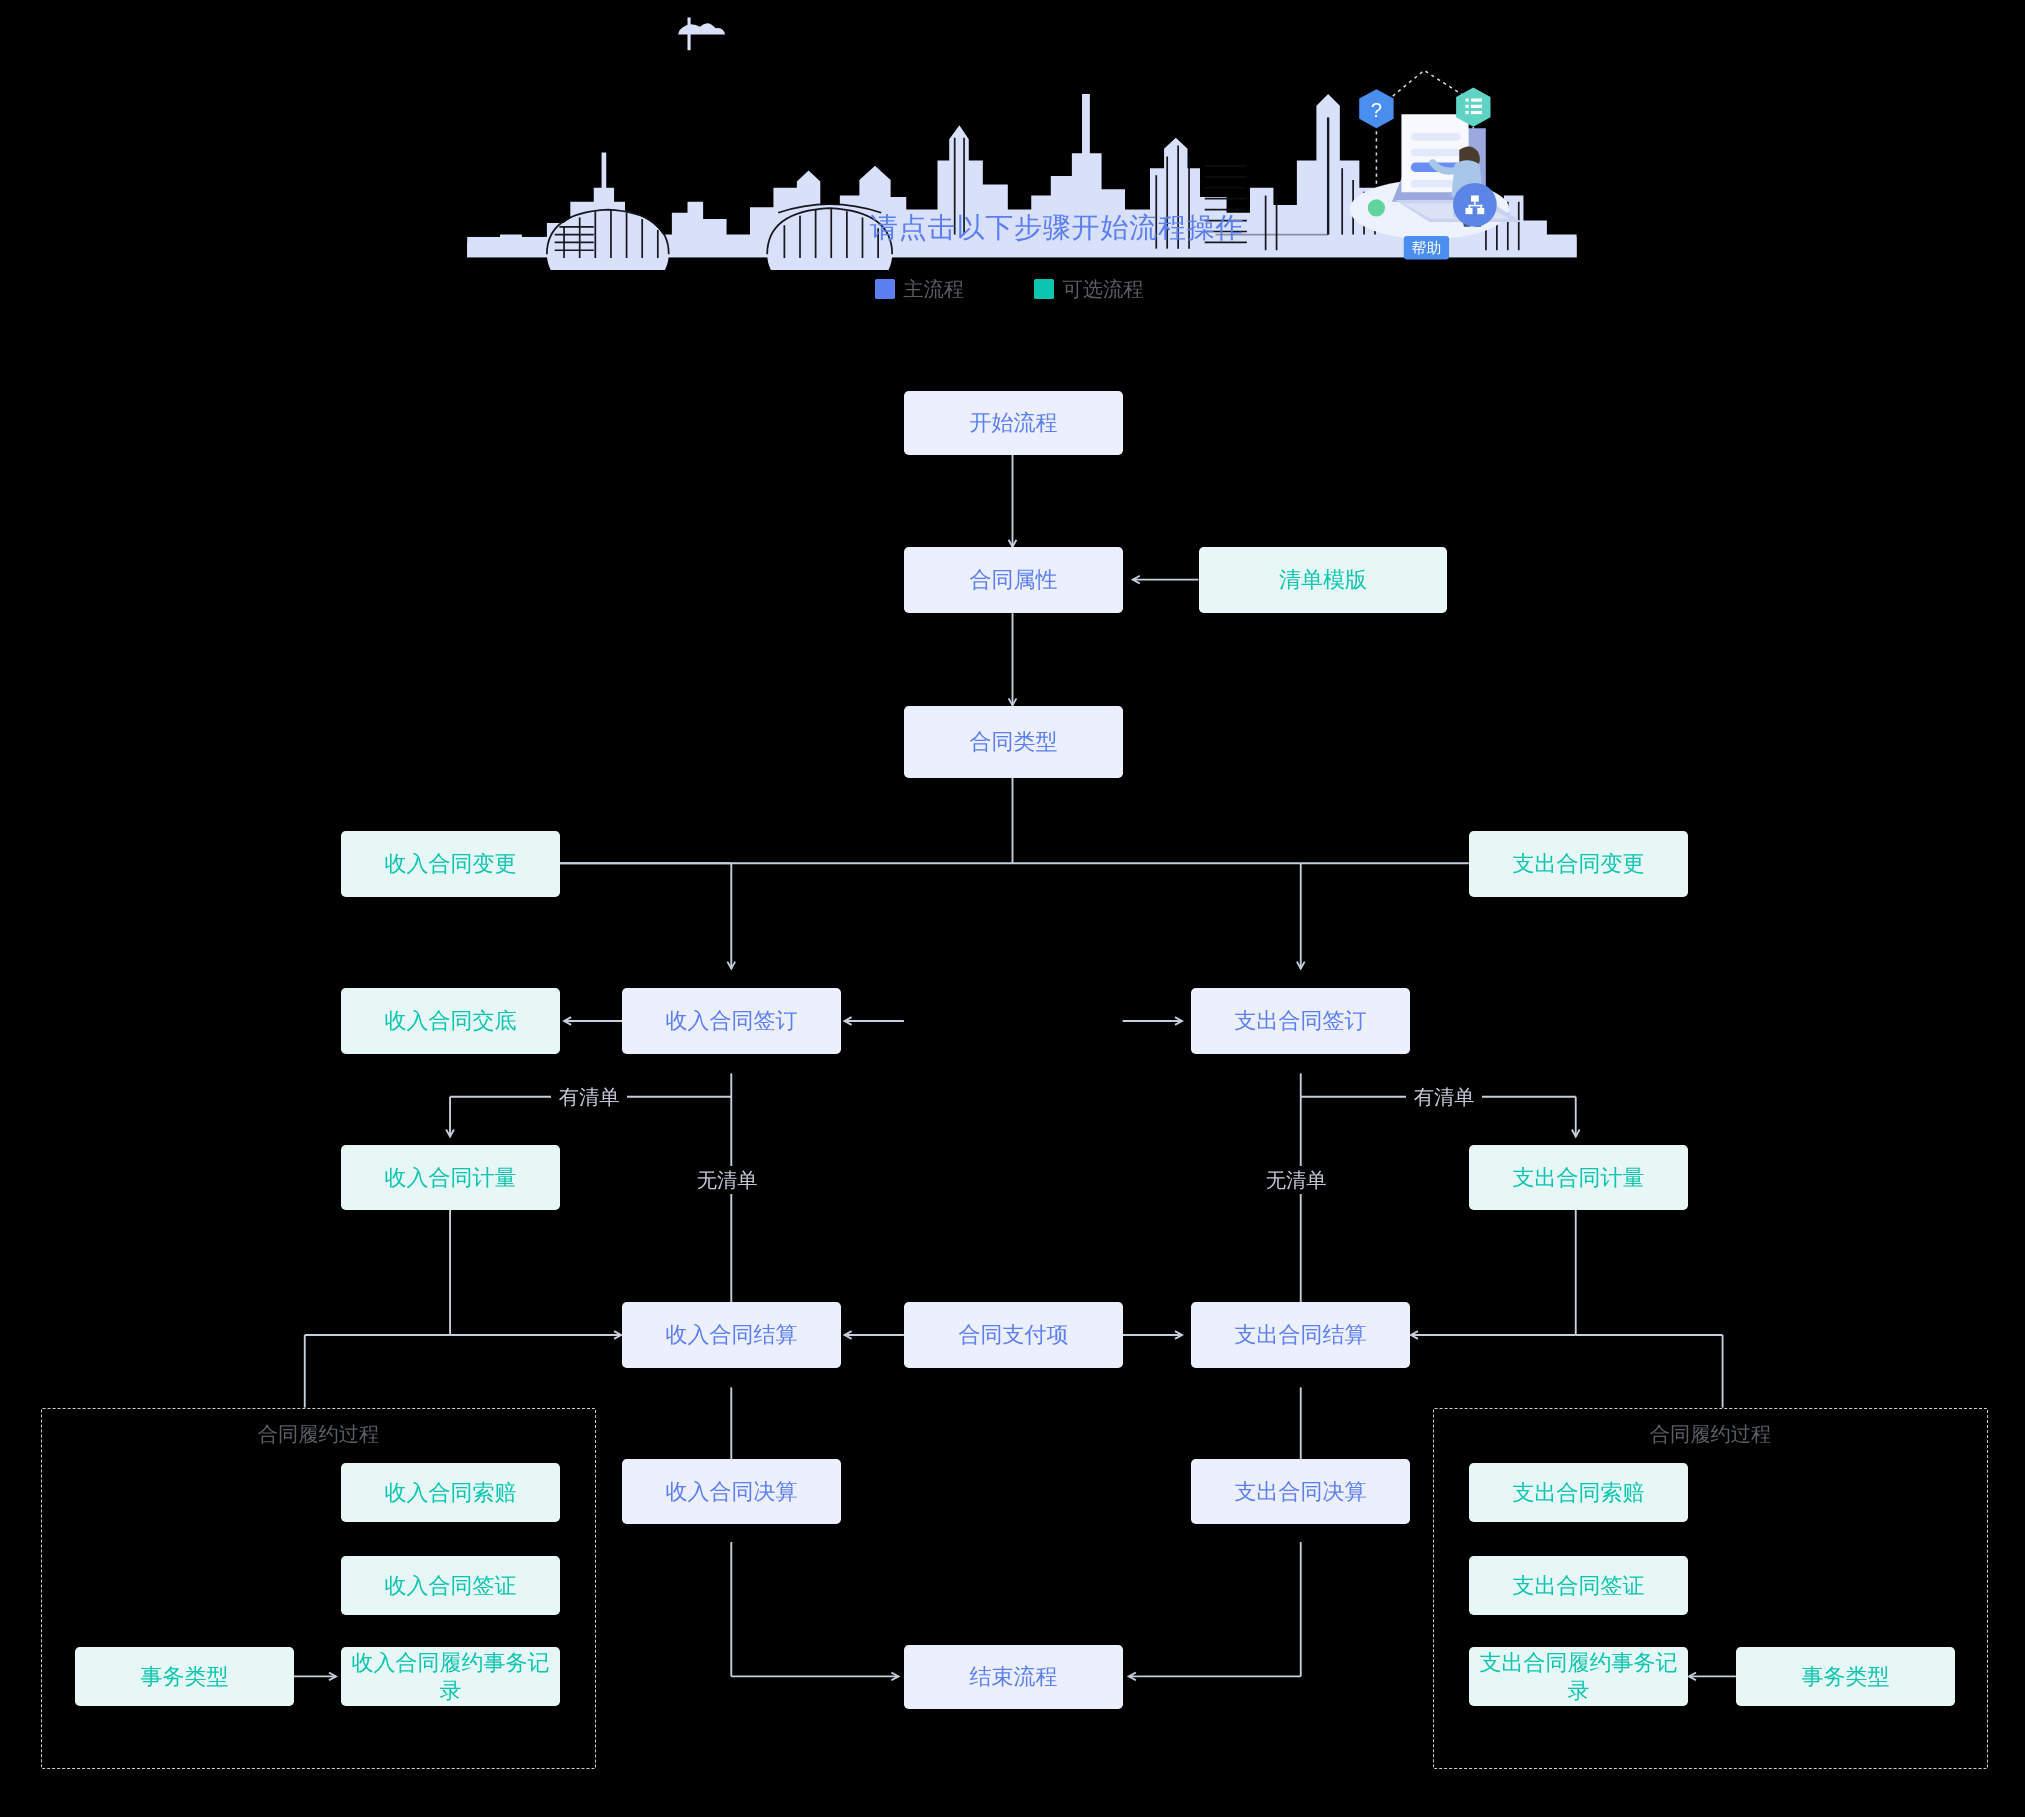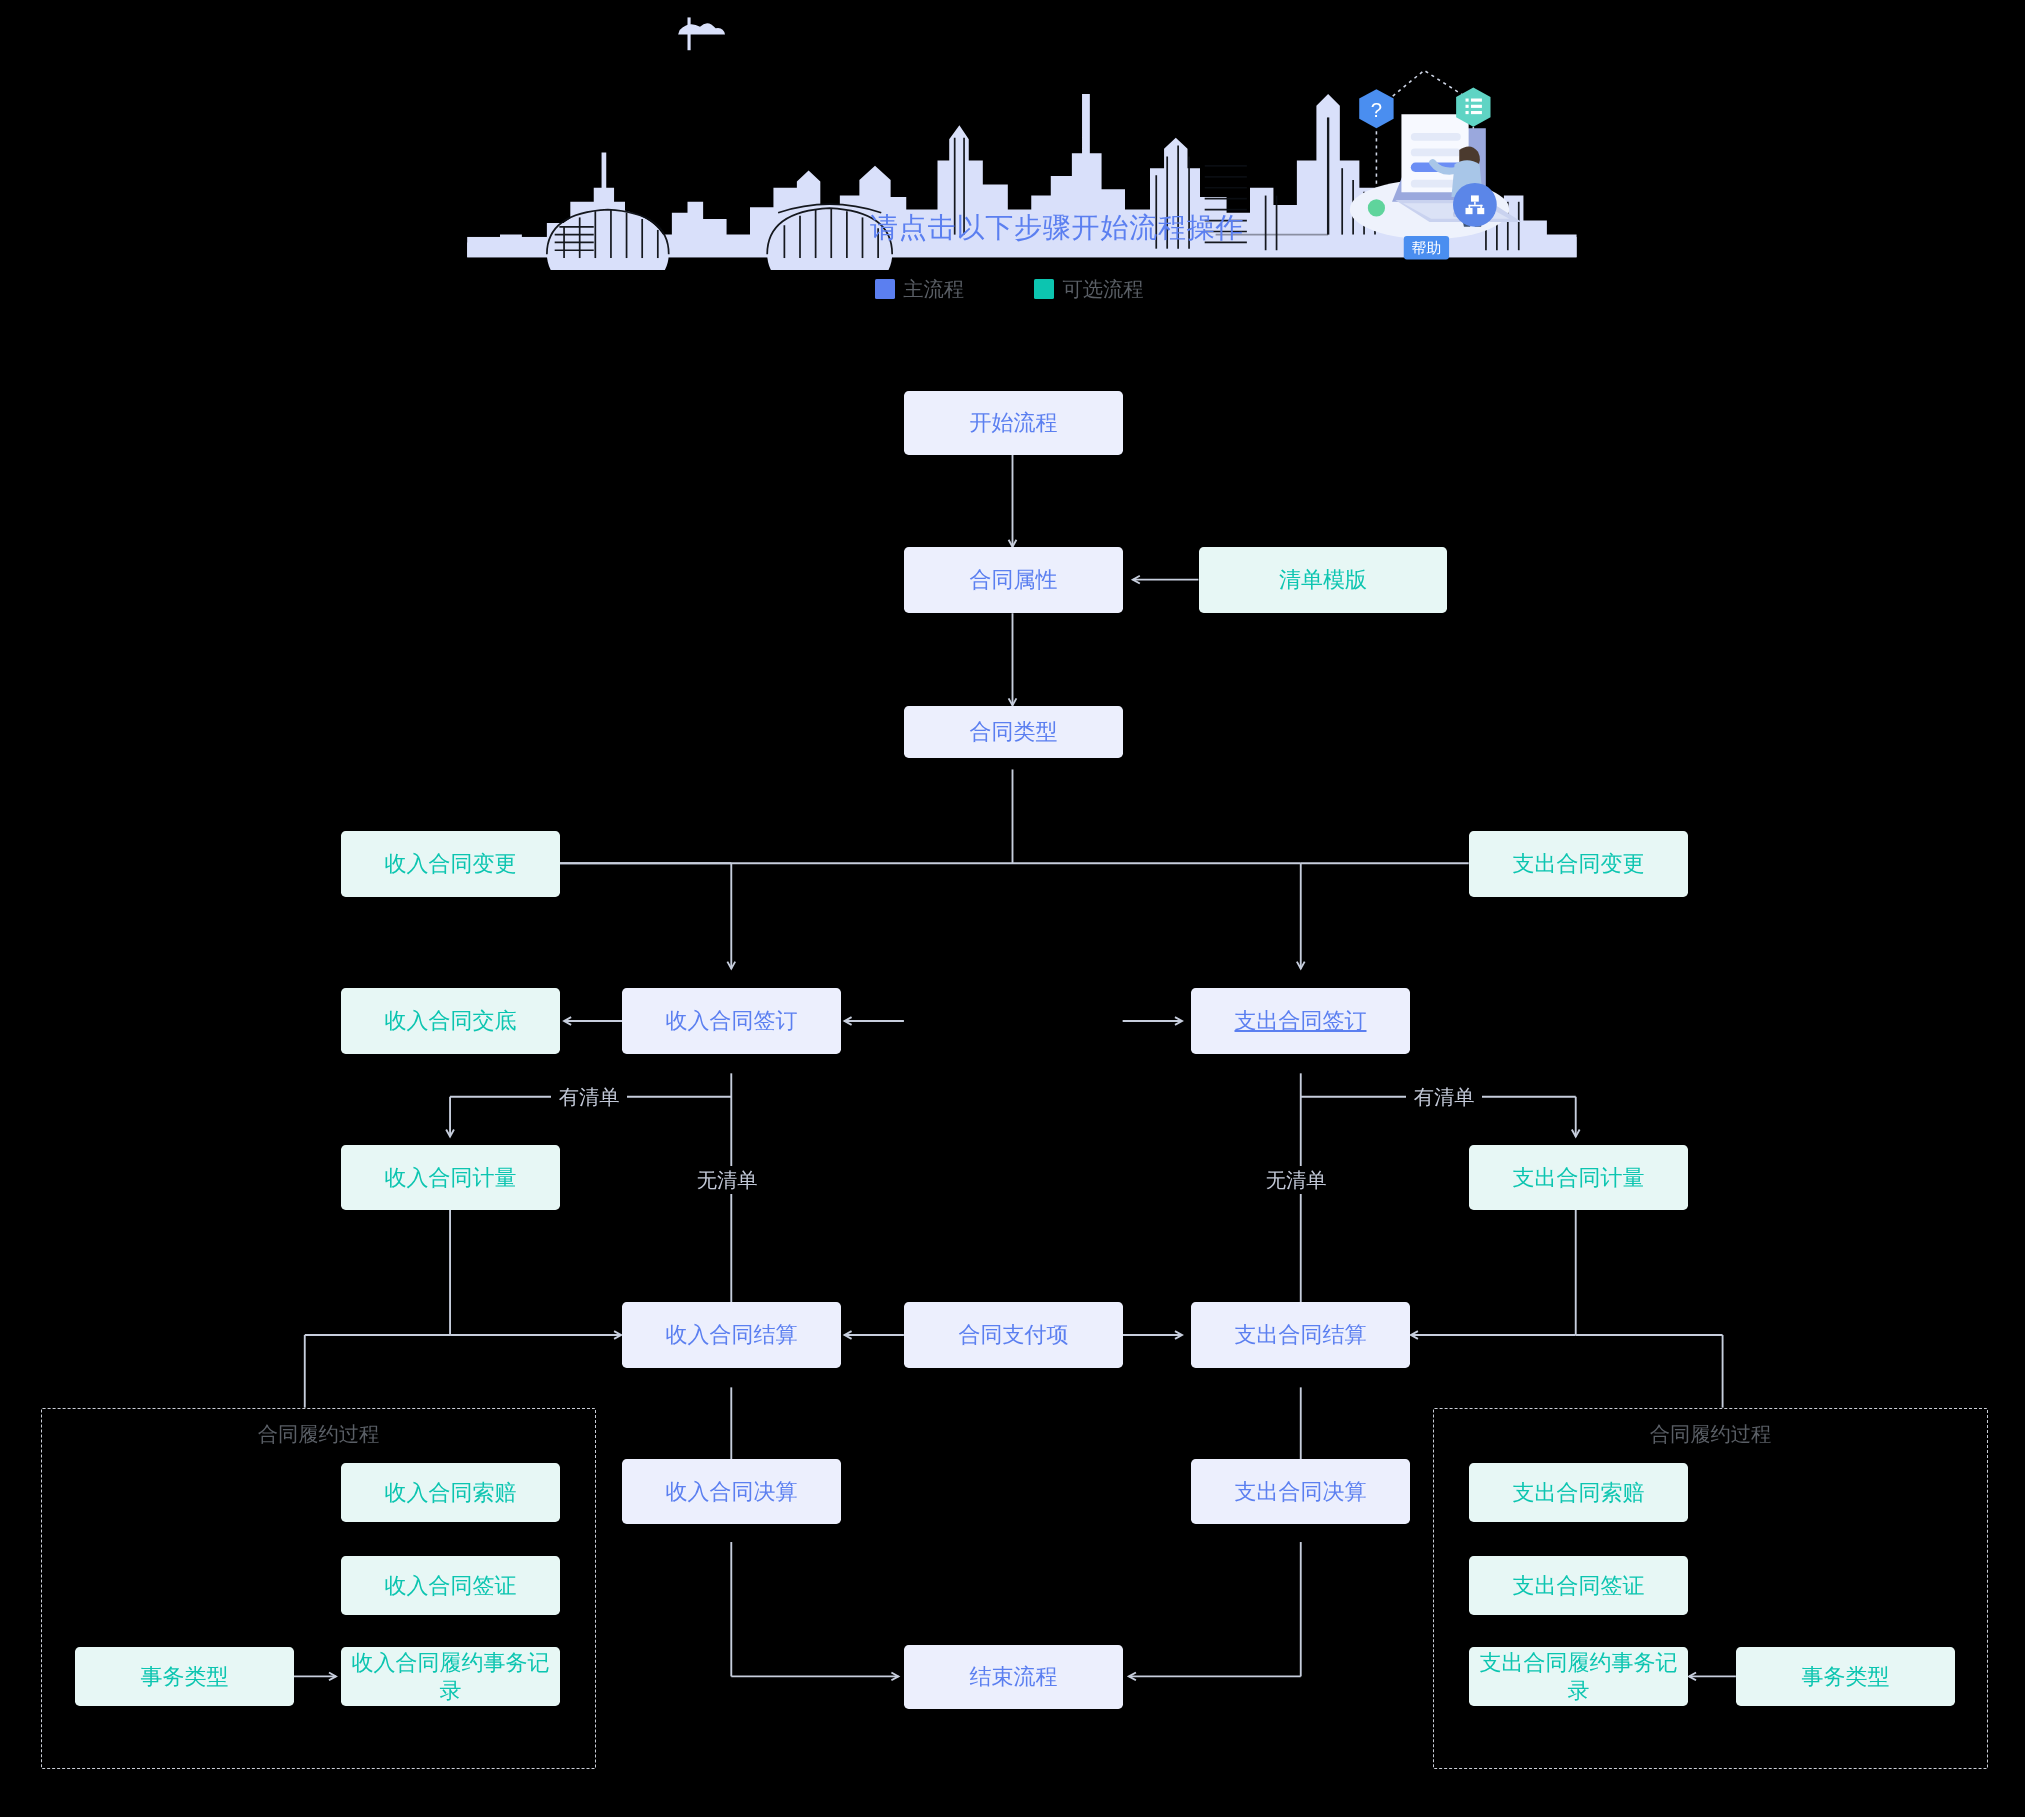--- a/index.html
+++ b/index.html
@@ -375,42 +375,42 @@
   </div>
 
   <div class="node main" style="left:904px; top:547px; width:219px; height:66px;">
     <span>合同属性</span>
   </div>
 
   <div class="node optional" style="left:1199px; top:547px; width:248px; height:66px;">
     <span>清单模版</span>
   </div>
 
-  <div class="node main" style="left:904px; top:706px; width:219px; height:52px;justify-content:center;">
+  <div class="node main" style="left:904px; top:706px; width:219px; height:72px;justify-content:center;">
     <span>合同类型</span>
   </div>
 
   <div class="node optional" style="left:341px; top:831px; width:219px; height:66px;">
     <span>收入合同变更</span>
   </div>
 
   <div class="node optional" style="left:1469px; top:831px; width:219px; height:66px;">
     <span>支出合同变更</span>
   </div>
 
   <div class="node optional" style="left:341px; top:988px; width:219px; height:66px;">
     <span>收入合同交底</span>
   </div>
 
   <div class="node main" style="left:622px; top:988px; width:219px; height:66px;">
     <span>收入合同签订</span>
   </div>
 
 
-  <div class="node main" style="left:1191px; top:988px; width:219px; height:66px;text-decoration:underline;">
+  <div class="node main" style="left:1191px; top:988px; width:219px; height:66px;">
     <span>支出合同签订</span>
   </div>
 
   <div class="node optional" style="left:341px; top:1145px; width:219px; height:65px;">
     <span>收入合同计量</span>
   </div>
 
   <div class="node optional" style="left:1469px; top:1145px; width:219px; height:65px;">
     <span>支出合同计量</span>
   </div>

